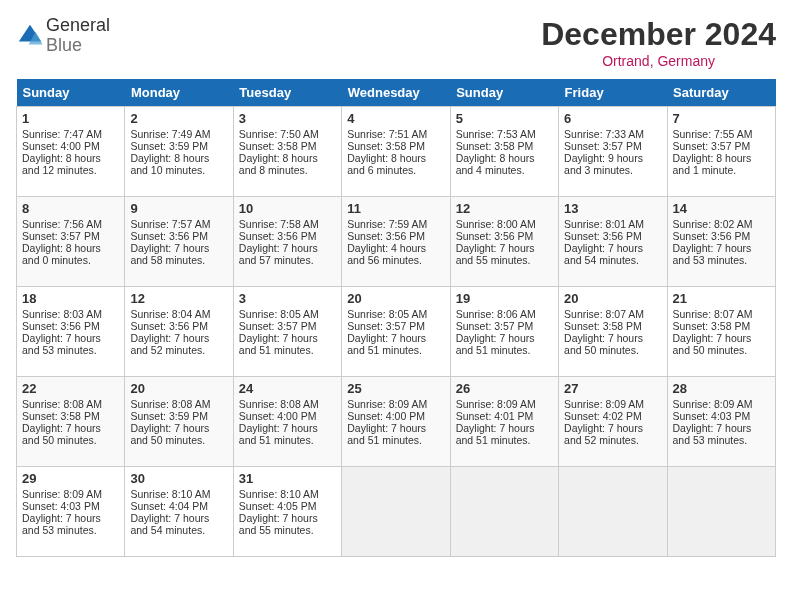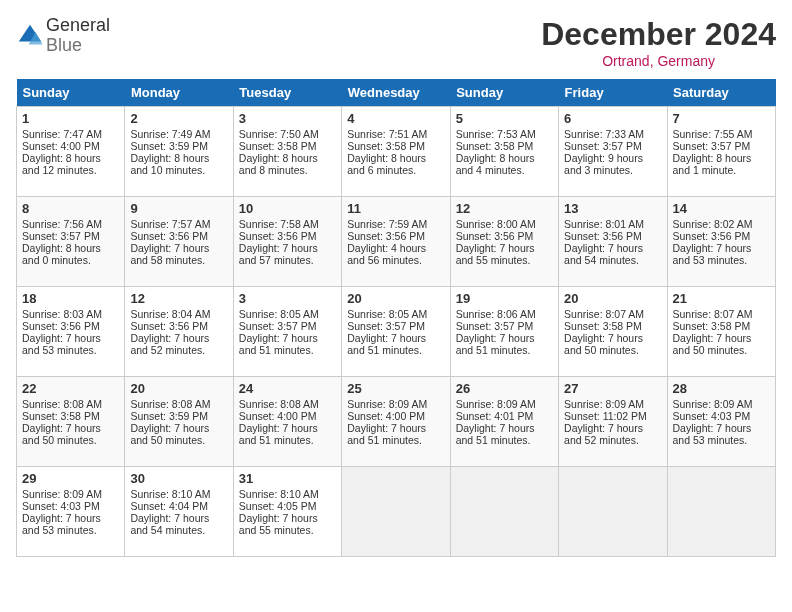--- a/index.html
+++ b/index.html
@@ -134,21 +134,21 @@
         <td><span class="day-num">19</span><span>Sunrise: 8:06 AM</span><br><span>Sunset: 3:57 PM</span><br><span>Daylight: 7 hours and 51 minutes.</span></td>
         <td><span class="day-num">20</span><span>Sunrise: 8:07 AM</span><br><span>Sunset: 3:58 PM</span><br><span>Daylight: 7 hours and 50 minutes.</span></td>
         <td><span class="day-num">21</span><span>Sunrise: 8:07 AM</span><br><span>Sunset: 3:58 PM</span><br><span>Daylight: 7 hours and 50 minutes.</span></td>
       </tr>
       <tr>
         <td><span class="day-num">22</span><span>Sunrise: 8:08 AM</span><br><span>Sunset: 3:58 PM</span><br><span>Daylight: 7 hours and 50 minutes.</span></td>
         <td><span class="day-num">20</span><span>Sunrise: 8:08 AM</span><br><span>Sunset: 3:59 PM</span><br><span>Daylight: 7 hours and 50 minutes.</span></td>
         <td><span class="day-num">24</span><span>Sunrise: 8:08 AM</span><br><span>Sunset: 4:00 PM</span><br><span>Daylight: 7 hours and 51 minutes.</span></td>
         <td><span class="day-num">25</span><span>Sunrise: 8:09 AM</span><br><span>Sunset: 4:00 PM</span><br><span>Daylight: 7 hours and 51 minutes.</span></td>
         <td><span class="day-num">26</span><span>Sunrise: 8:09 AM</span><br><span>Sunset: 4:01 PM</span><br><span>Daylight: 7 hours and 51 minutes.</span></td>
-        <td><span class="day-num">27</span><span>Sunrise: 8:09 AM</span><br><span>Sunset: 11:02 PM</span><br><span>Daylight: 7 hours and 52 minutes.</span></td>
+        <td><span class="day-num">27</span><span>Sunrise: 8:09 AM</span><br><span>Sunset: 4:02 PM</span><br><span>Daylight: 7 hours and 52 minutes.</span></td>
         <td><span class="day-num">28</span><span>Sunrise: 8:09 AM</span><br><span>Sunset: 4:03 PM</span><br><span>Daylight: 7 hours and 53 minutes.</span></td>
       </tr>
       <tr>
         <td><span class="day-num">29</span><span>Sunrise: 8:09 AM</span><br><span>Sunset: 4:03 PM</span><br><span>Daylight: 7 hours and 53 minutes.</span></td>
         <td><span class="day-num">30</span><span>Sunrise: 8:10 AM</span><br><span>Sunset: 4:04 PM</span><br><span>Daylight: 7 hours and 54 minutes.</span></td>
         <td><span class="day-num">31</span><span>Sunrise: 8:10 AM</span><br><span>Sunset: 4:05 PM</span><br><span>Daylight: 7 hours and 55 minutes.</span></td>
         <td class="empty"></td>
         <td class="empty"></td>
         <td class="empty"></td>
         <td class="empty"></td>

